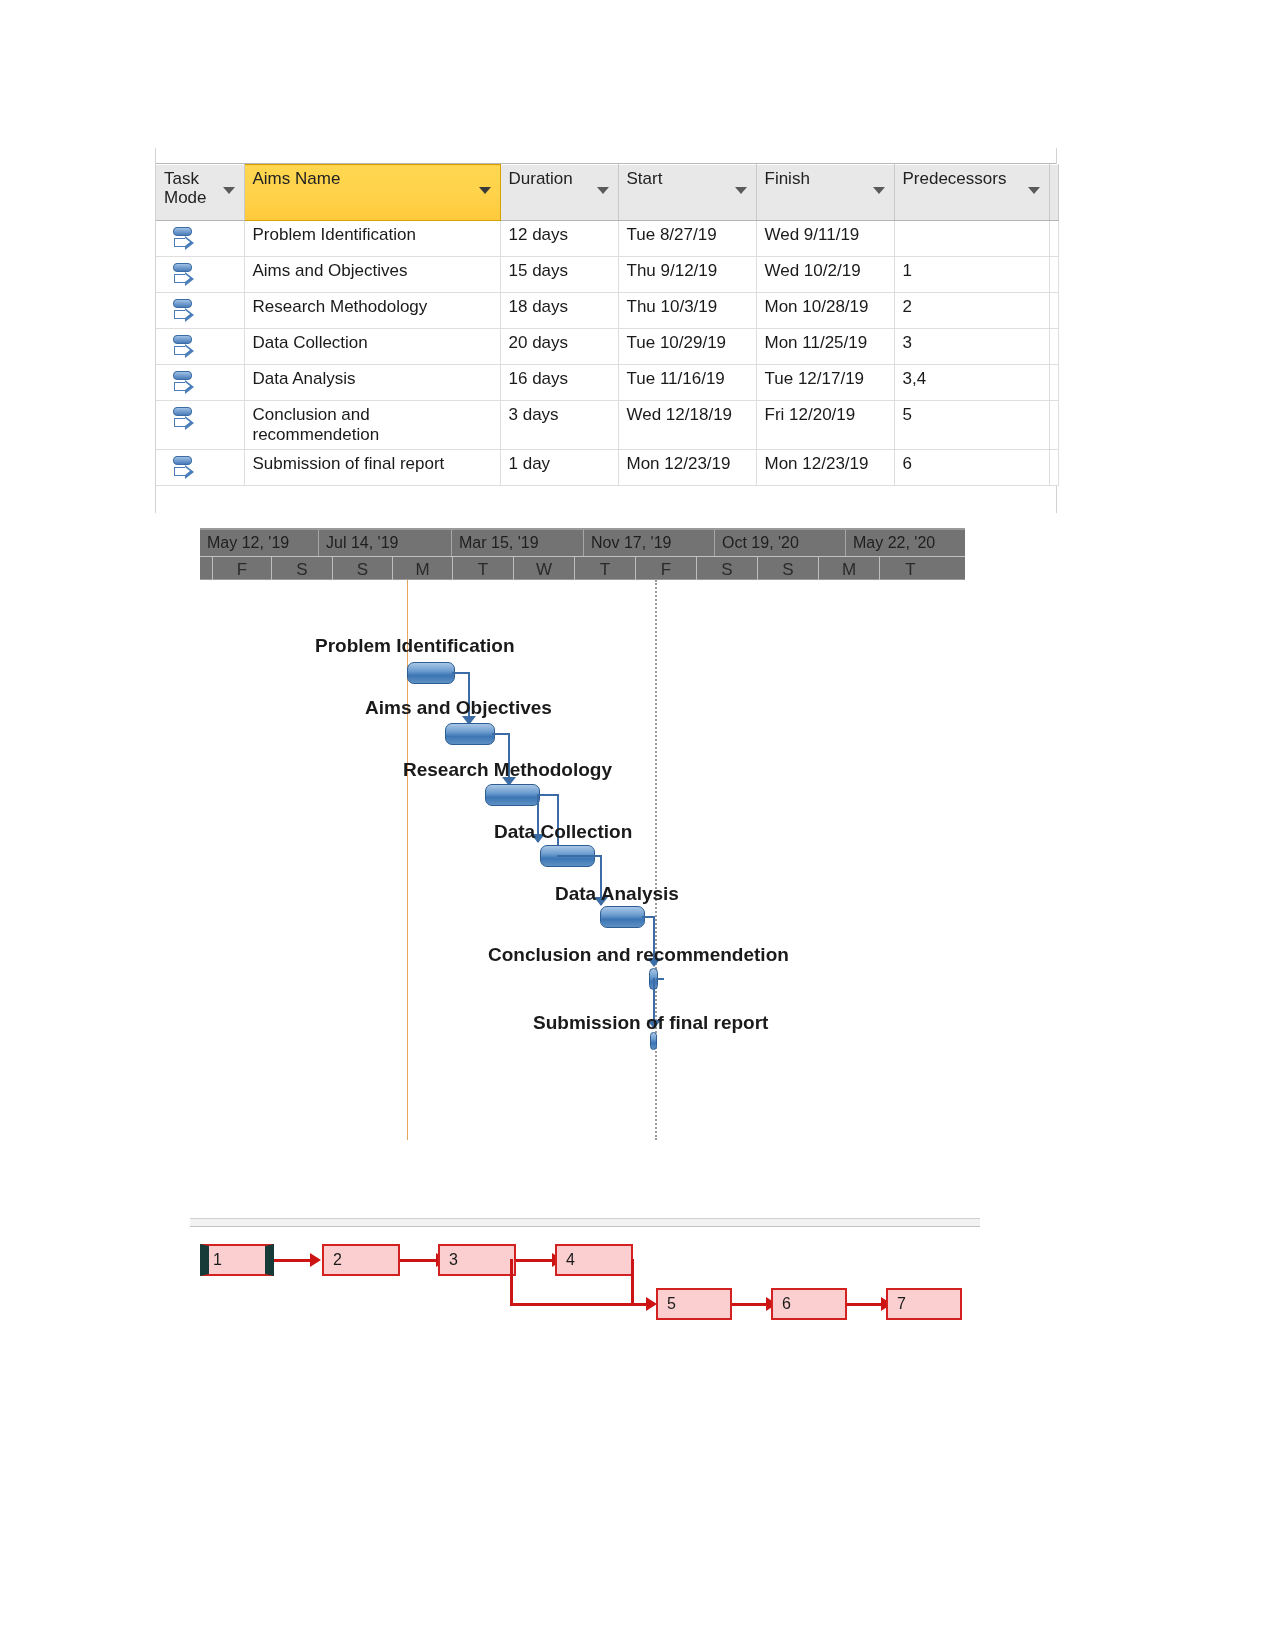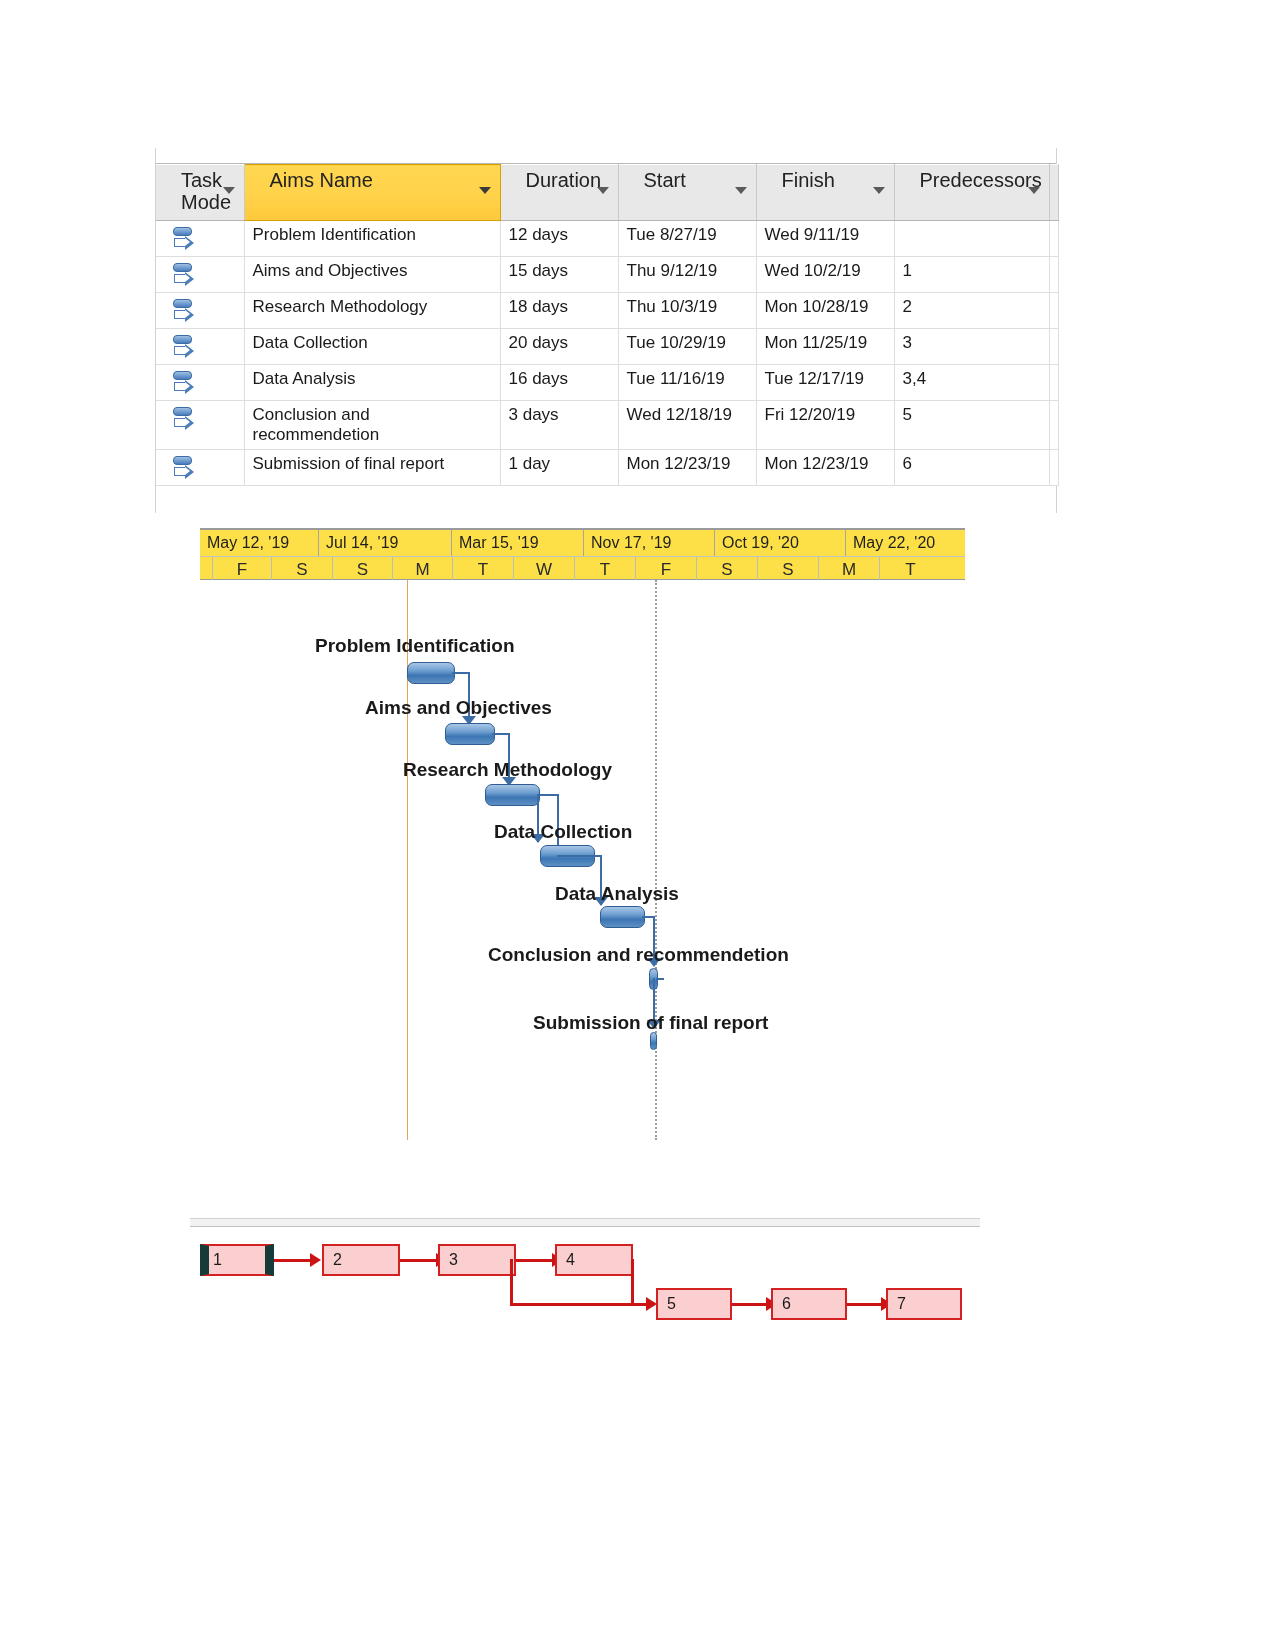--- a/index.html
+++ b/index.html
@@ -51,26 +51,26 @@
   table.gantt-grid col.c-start  { width: 138px; }
   table.gantt-grid col.c-finish { width: 138px; }
   table.gantt-grid col.c-pred   { width: 155px; }
   table.gantt-grid col.c-extra  { width: 9px; }
 
   table.gantt-grid th {
     background: #e8e8e8;
     border-right: 1px solid #c9c9c9;
     border-bottom: 1px solid #b5b5b5;
     border-top: 1px solid #ffffff;
-    padding: 4px 6px 4px 25px;
+    padding: 4px 6px 4px 8px;
     height: 56px;
     vertical-align: top;
     text-align: left;
     font-weight: normal;
-    font-size: 20px;
+    font-size: 17px;
     color: #222;
     position: relative;
   }
   table.gantt-grid th.hl {
     background: linear-gradient(to bottom, #ffd750 0%, #ffd24a 55%, #ffc93a 100%);
     border: 1px solid #d6a100;
   }
   th .hdr-label { display: block; line-height: 1.12; padding-right: 18px; }
   th .filter-arrow {
     position: absolute;
@@ -137,21 +137,21 @@
     left: 200px;
     top: 528px;
     width: 765px;
     height: 612px;
   }
   #timescale {
     position: absolute; left: 0; top: 0;
     width: 765px; height: 52px;
     border-top: 2px solid #9a9a9a;
     border-bottom: 1px solid #9a9a9a;
-    background: #fde047;
+    background: #737373;
   }
   #ts-major { position: absolute; left:0; top:0; height: 26px; width: 100%; display: flex; }
   #ts-major .cell {
     border-right: 1px solid #a6a6a6;
     font-size: 16px;
     color: #1f1f1f;
     display: flex; align-items: center;
     padding-left: 7px;
     height: 26px;
     overflow: hidden;

